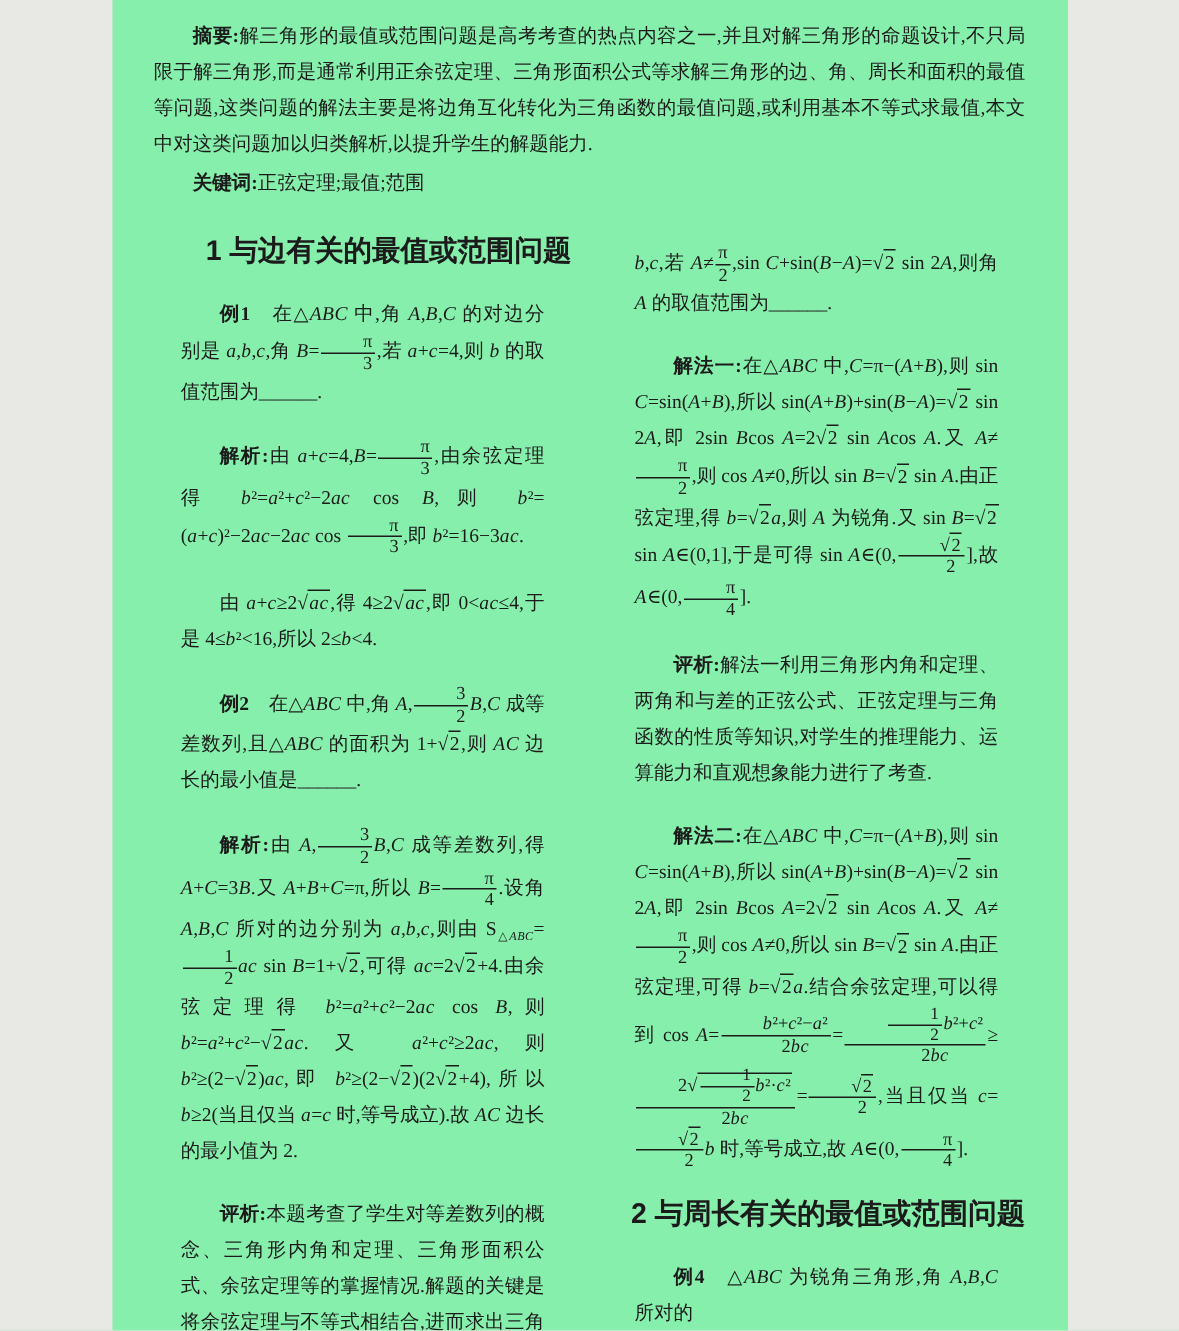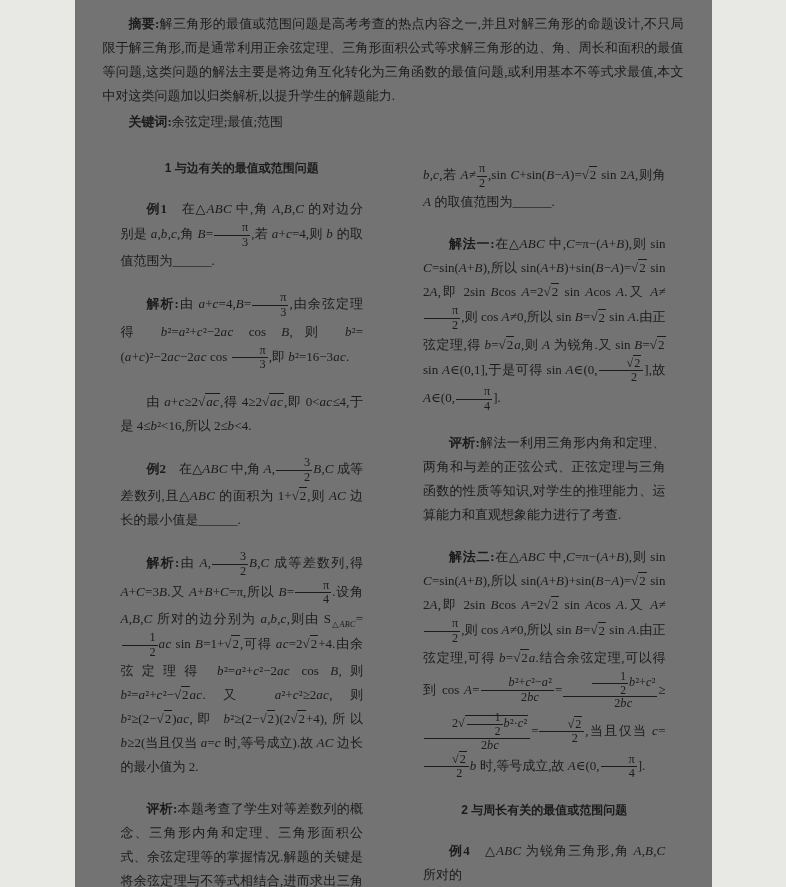--- a/index.html
+++ b/index.html
@@ -1,30 +1,30 @@
 <!DOCTYPE html>
 <html><head>
 <meta charset="utf-8">
 <style>
   html,body{margin:0;padding:0;background:#e8e8e4;}
   .page{
     width:637px;height:887px;box-sizing:border-box;
-    margin:0 auto;background:#737373;color:#1b1b1b;
+    margin:0 auto;background:#86efac;color:#1b1b1b;
     font-family:"Liberation Serif","DejaVu Serif",serif;
     font-size:13px;padding:12px 28px 6px 28px;overflow:hidden;
   }
   .abstract-block p{margin:0;text-indent:2em;text-align:justify;line-height:24px;}
   .abstract-block .kw{margin-top:2px;}
   b,.bold{font-weight:700;}
   .columns{display:flex;gap:24px;margin-top:10px;}
   .col{flex:1;min-width:0;}
   .block-h{
     font-family:"Liberation Sans","DejaVu Sans",sans-serif;
-    font-weight:700;font-size:12px;line-height:22px;
-    margin:13px 0 9px 0;text-align:center;
+    font-weight:700;font-size:19px;line-height:22px;
+    margin:13px 0 9px 0;text-align:right;
   }
   .block-p{margin:18px;text-align:justify;line-height:24px;text-indent:2em;}
   .block-p.noindent{text-indent:0;}
   
   i{font-style:italic;letter-spacing:0.3px;}
   sup{font-size:0.62em;vertical-align:super;line-height:0;}
   sub{font-size:0.62em;vertical-align:sub;line-height:0;}
   .frac{
     display:inline-flex;flex-direction:column;text-align:center;
     vertical-align:middle;margin:0 1px;line-height:1.12;font-size:0.94em;
@@ -33,21 +33,21 @@
   .fd{padding:0 2px;}
   .sqrt{white-space:nowrap;}
   .rt{border-top:1px solid #1b1b1b;padding:0 1px;}
 </style>
 </head>
 <body>
 
 <div class="page">
   <div class="abstract-block">
     <p><b>摘要:</b><span>解三角形的最值或范围问题是高考考查的热点内容之一,并且对解三角形的命题设计,不只局限于解三角形,而是通常利用正余弦定理、三角形面积公式等求解三角形的边、角、周长和面积的最值等问题,这类问题的解法主要是将边角互化转化为三角函数的最值问题,或利用基本不等式求最值,本文中对这类问题加以归类解析,以提升学生的解题能力.</span></p>
-    <p class="kw"><b>关键词:</b><span>余弦定理;最值;范围</span></p>
+    <p class="kw"><b>关键词:</b><span>正弦定理;最值;范围</span></p>
   </div>
   <div class="columns">
     <div class="col">
         <div class="block-h">1 与边有关的最值或范围问题</div>
         <div class="block-p"><b>例1</b>　在△<i>ABC</i> 中,角 <i>A</i>,<i>B</i>,<i>C</i> 的对边分别是 <i>a</i>,<i>b</i>,<i>c</i>,角 <i>B</i>=<span class="frac">
             <span class="fn">π</span>
             <span class="fd">3</span>
           </span>,若 <i>a</i>+<i>c</i>=4,则 <i>b</i> 的取值范围为______.</div>
         <div class="block-p"><b>解析:</b>由 <i>a</i>+<i>c</i>=4,<i>B</i>=<span class="frac">
             <span class="fn">π</span>

